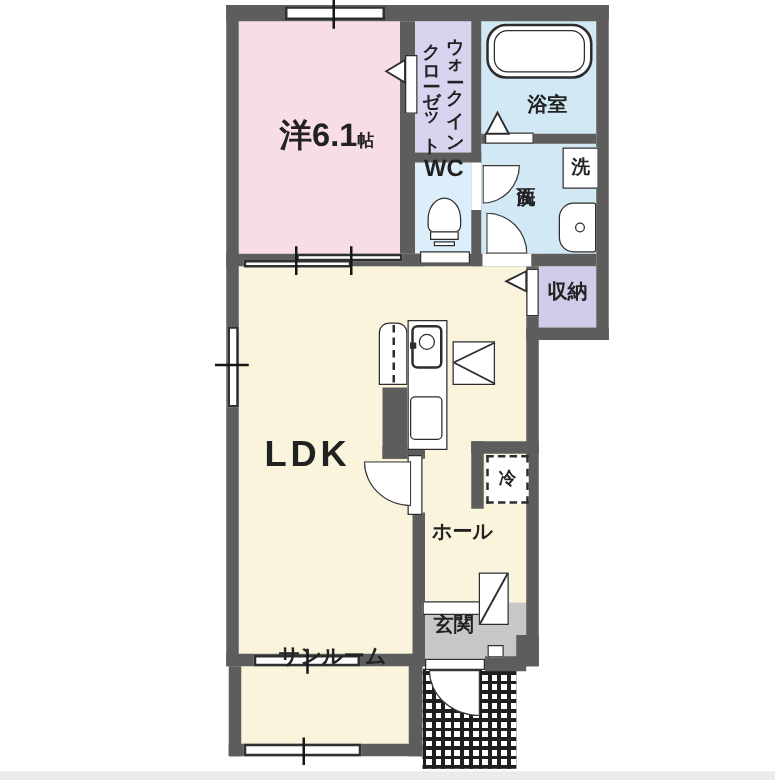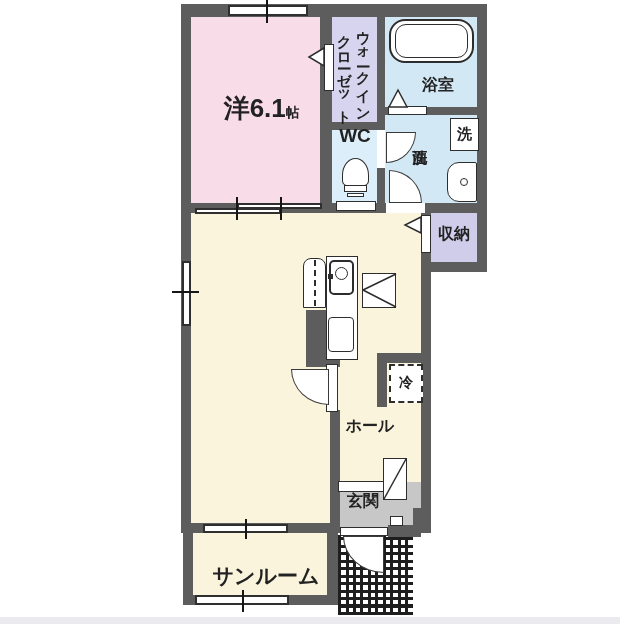--- a/index.html
+++ b/index.html
@@ -134,20 +134,21 @@
 
   <div class="lbl vert" style="left:355px;top:21px;font-size:14.5px">ウォークイン</div>
   <div class="lbl vert" style="left:336px;top:24px;font-size:14.5px">クローゼット</div>
 
   <div class="lbl" style="left:407px;top:77px;width:62px;font-size:16px">浴室</div>
   <div class="lbl" style="left:337px;top:126px;width:36px;font-size:19px">WC</div>
   <div class="lbl vert" style="left:412px;top:138px;font-size:15px;letter-spacing:1px">洗面</div>
   <div class="lbl" style="left:450px;top:126px;width:29px;font-size:15px">洗</div>
   <div class="lbl" style="left:431px;top:226px;width:46px;font-size:16px">収納</div>
 
+  <div class="lbl" style="left:203px;top:349px;width:86px;font-size:29px;letter-spacing:3px">LDK</div>
 
   <div class="lbl" style="left:389px;top:375px;width:34px;font-size:14px">冷</div>
   <div class="lbl" style="left:338px;top:418px;width:64px;font-size:16px">ホール</div>
   <div class="lbl" style="left:340px;top:493px;width:46px;font-size:16px">玄関</div>
-  <div class="lbl" style="left:211px;top:565px;width:110px;font-size:21px">サンルーム</div>
+  <div class="lbl" style="left:211px;top:516px;width:110px;font-size:17px">サンルーム</div>
 
   <div class="abs" style="left:0;top:617px;width:620px;height:7px;background:#ebebef"></div>
 </div>
 
 </body></html>

